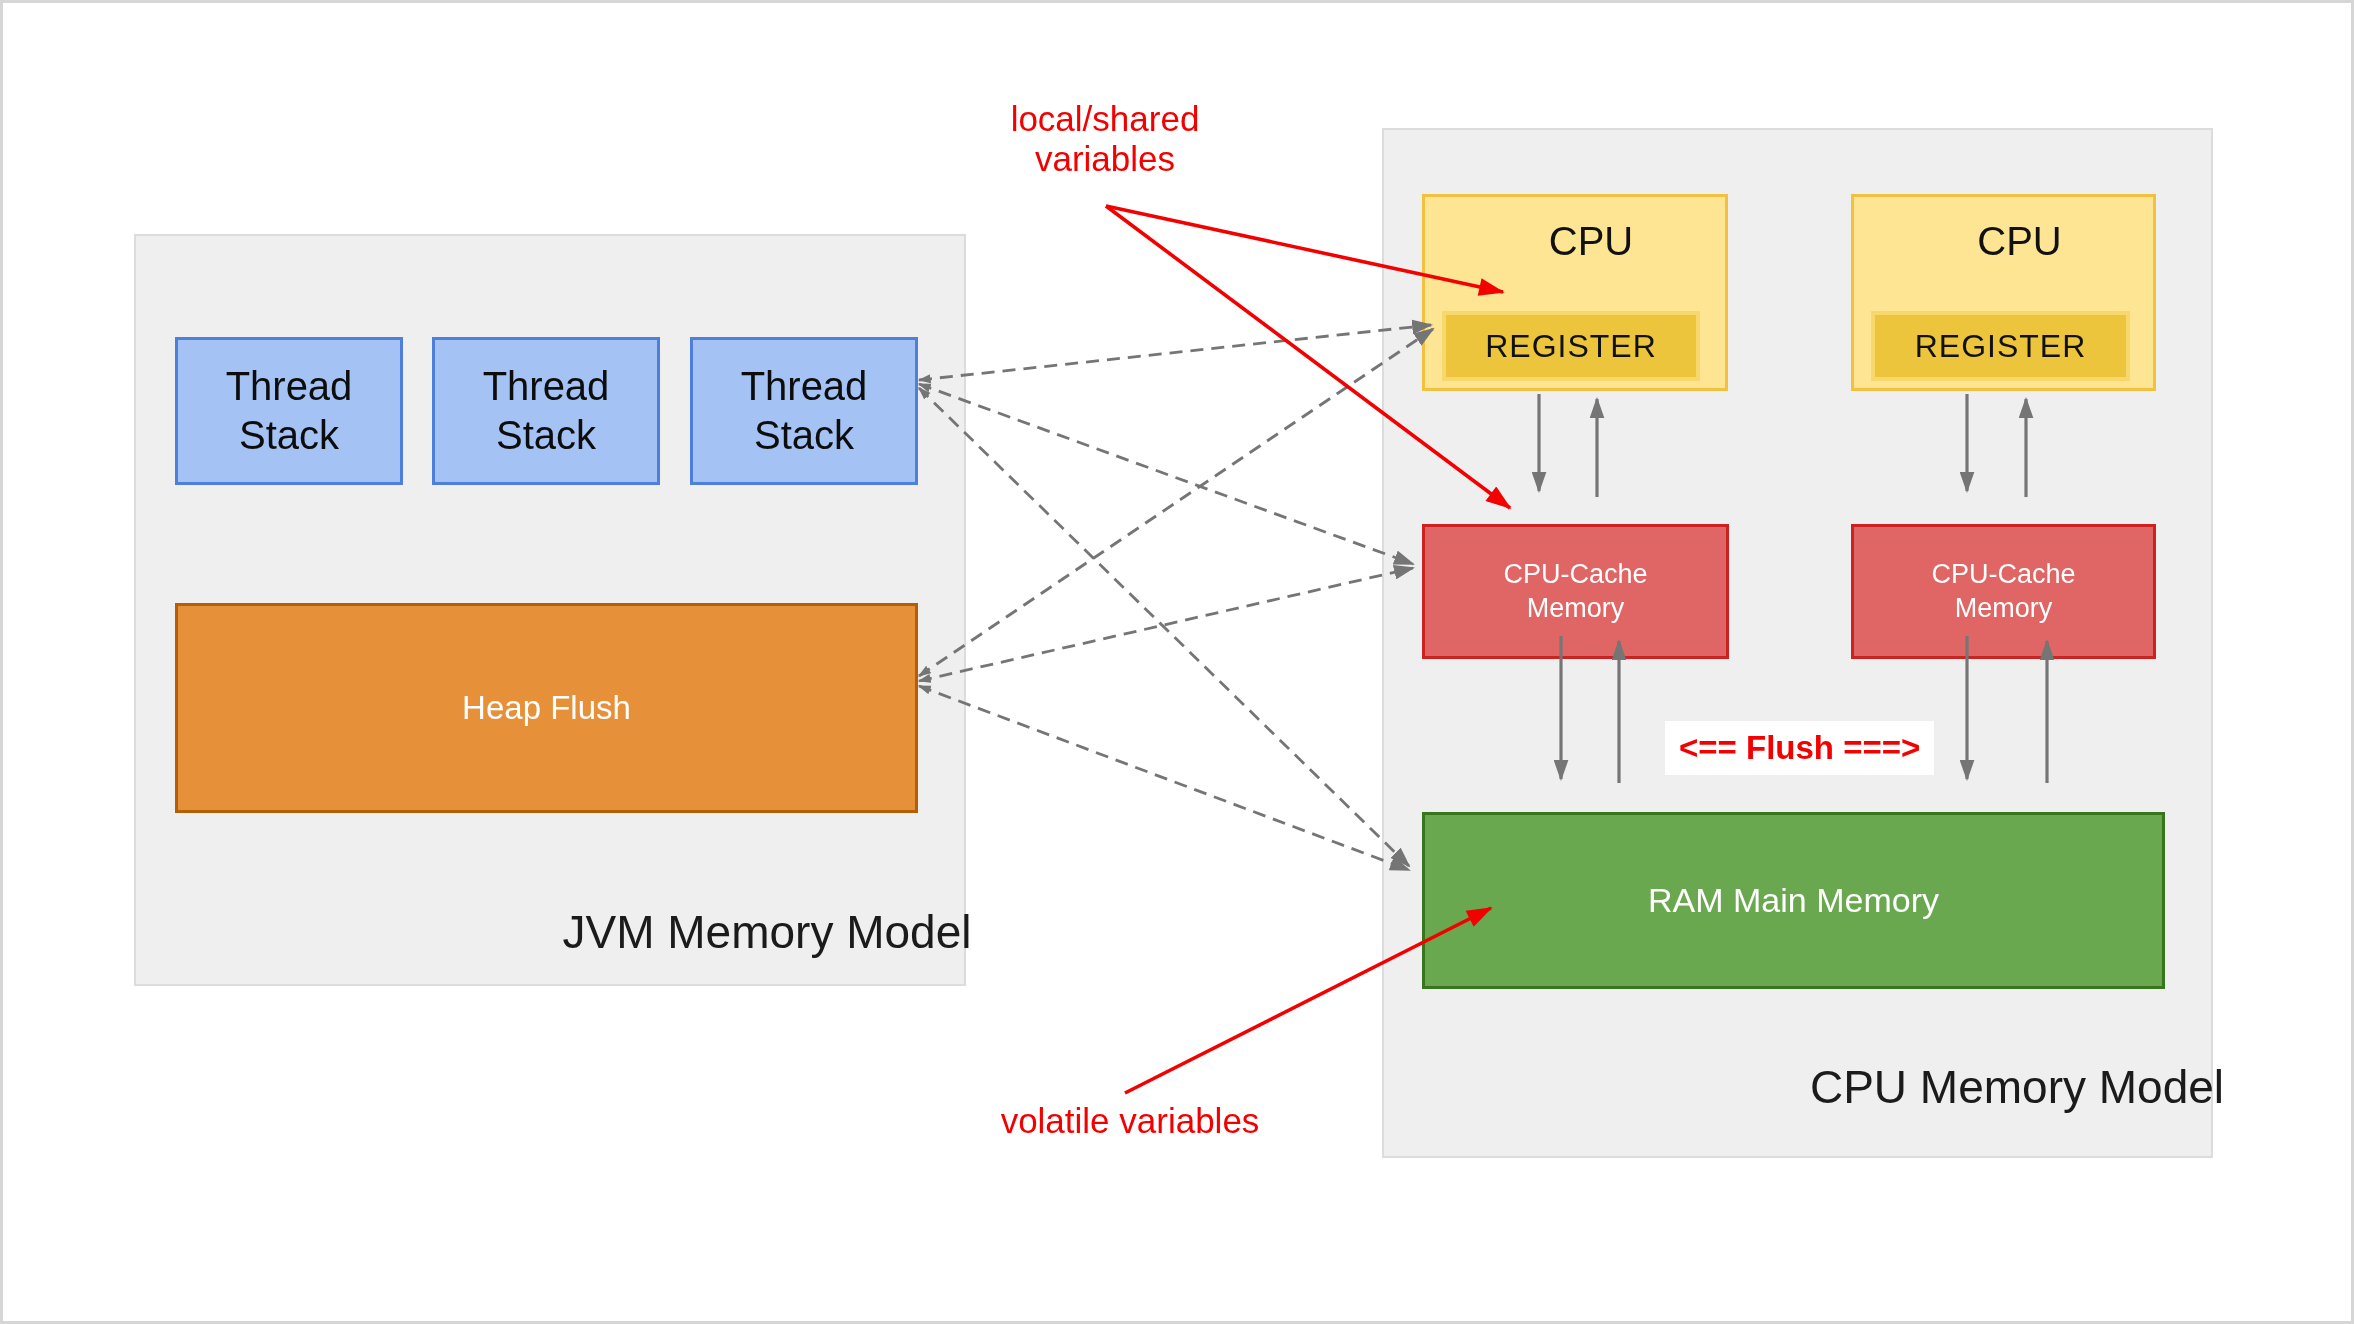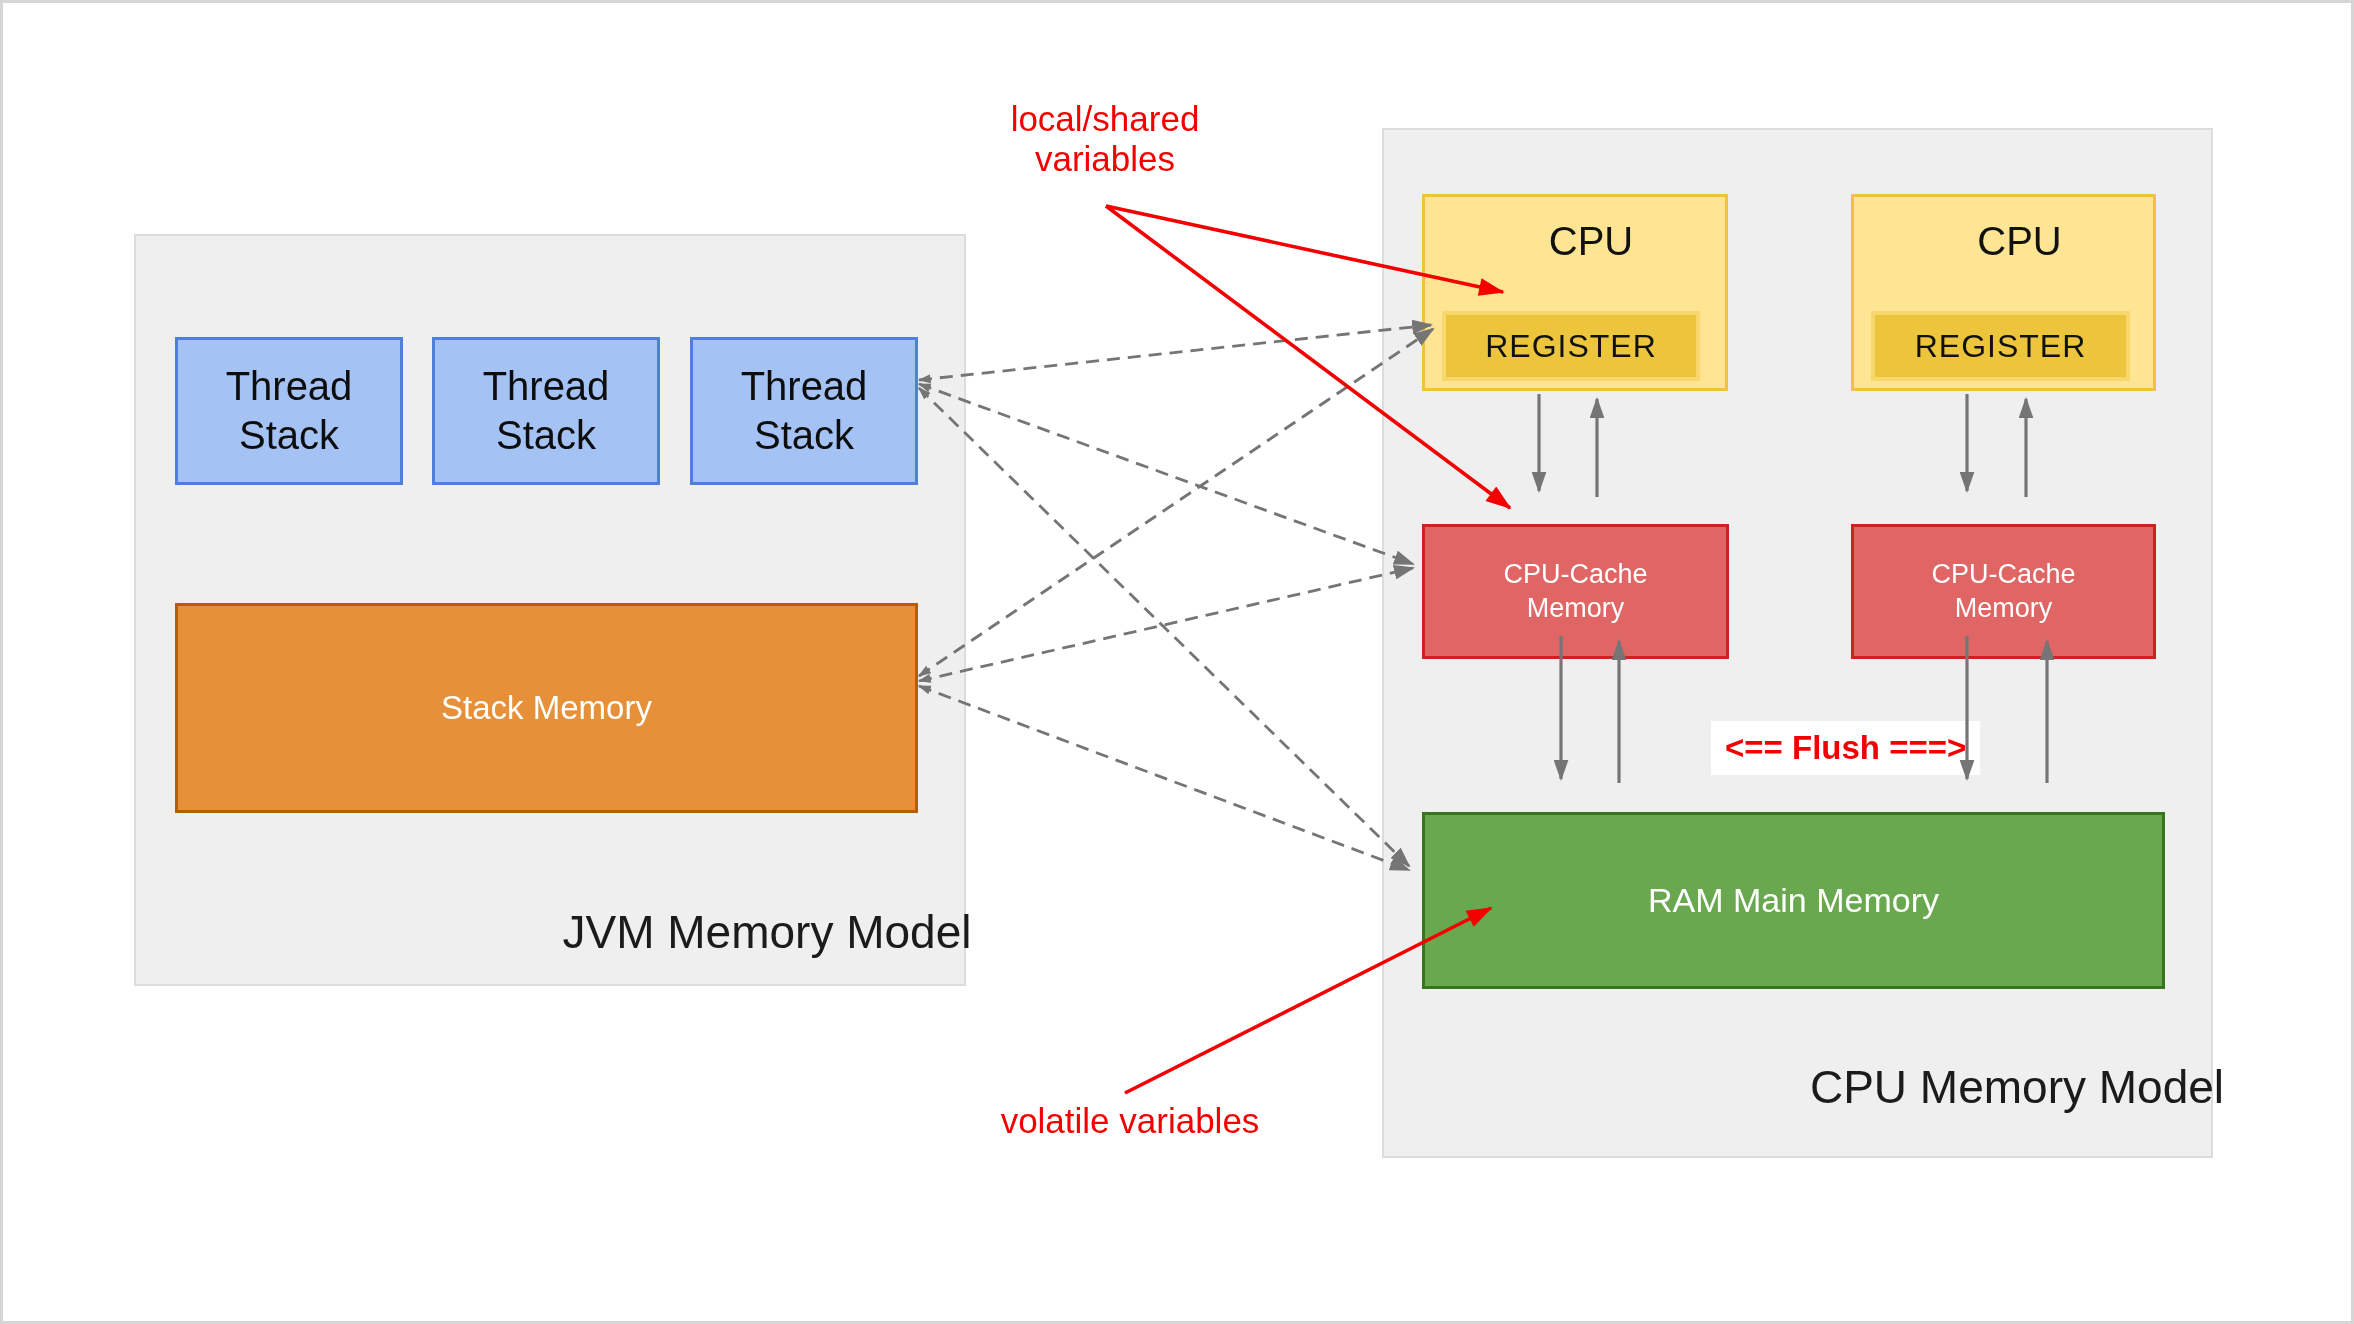--- a/index.html
+++ b/index.html
@@ -20,21 +20,21 @@
   .register{background:var(--gold-fill);border:4px solid var(--gold-border);
         font-size:32px;color:#111;letter-spacing:1px;}
   .cache{background:var(--red-fill);border:3px solid var(--red-border);
         font-size:27px;color:#fff;line-height:1.25;}
   .cache span{display:inline-block;width:190px;}
   .ram{background:var(--green-fill);border:3px solid var(--green-border);
         font-size:34px;color:#fff;}
   .model-title{font-size:46px;color:#1b1b1b;white-space:nowrap;margin-left:36px;}
   .red-note{color:var(--accent-red);font-size:35px;text-align:center;line-height:1.15;}
   .flush-note{color:var(--accent-red);font-size:33px;font-weight:bold;background:#ffffff;
-        padding:8px 14px;white-space:nowrap;margin-left:46px;}
+        padding:8px 14px;white-space:nowrap;}
   svg.overlay{position:absolute;left:0;top:0;pointer-events:none;}
 </style>
 </head>
 <body>
 
 <div class="page">
 
   <div class="abs panel" style="left:131px;top:231px;width:832px;height:752px;"></div>
 
   <div class="abs panel" style="left:1379px;top:125px;width:831px;height:1030px;"></div>
@@ -43,21 +43,21 @@
     <span>Thread Stack</span>
   </div>
   <div class="abs box thread" style="left:429px;top:308px;width:228px;height:148px;">
     <span>Thread Stack</span>
   </div>
   <div class="abs box thread" style="left:687px;top:308px;width:228px;height:148px;">
     <span>Thread Stack</span>
   </div>
 
   <div class="abs box heap" style="left:172px;top:574px;width:743px;height:210px;">
-    <span>Stack Memory</span>
+    <span>Heap Flush</span>
   </div>
 
   <div class="abs model-title" style="left:518px;top:902px;width:420px;text-align:center;">JVM Memory Model</div>
 
   <div class="abs cpu" style="left:1419px;top:191px;width:306px;height:197px;">
     <div class="cpu-label">CPU</div>
   </div>
   <div class="abs box register" style="left:1439px;top:282px;width:258px;height:70px;">
     <span>REGISTER</span>
   </div>

